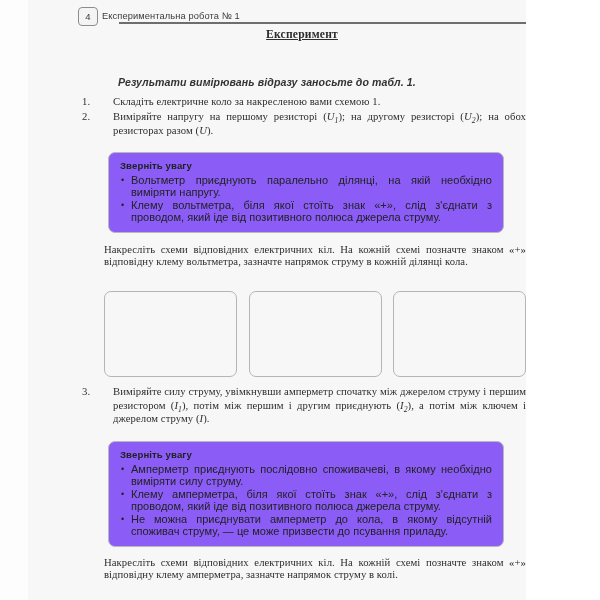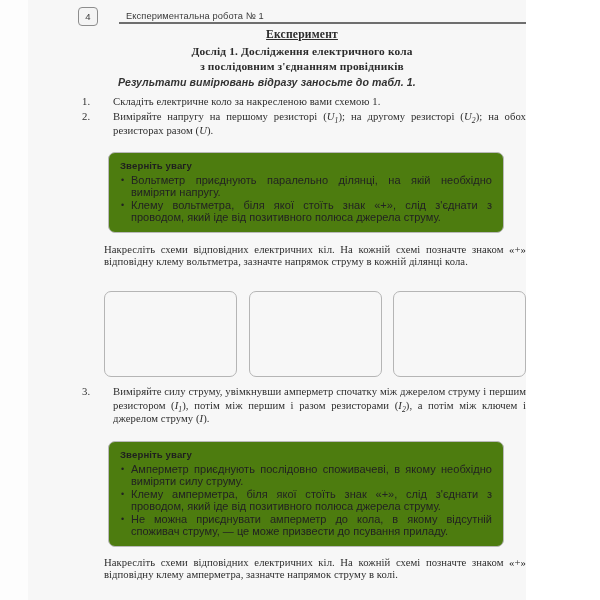--- a/index.html
+++ b/index.html
@@ -68,21 +68,21 @@
     display: flex;
     align-items: center;
     justify-content: center;
     font-family: "Liberation Sans", sans-serif;
     font-size: 9.5px;
     color: #3b3b3b;
     flex: 0 0 auto;
   }
 
   .header-title {
-    margin-left: 28px;
+    margin-left: 4px;
     font-family: "Liberation Sans", sans-serif;
     font-size: 9.3px;
     color: #3a3a3a;
     letter-spacing: 0.1px;
     white-space: nowrap;
   }
 
   .header-rule {
     position: absolute;
     left: 41px;
@@ -173,21 +173,21 @@
     font-size: 72%;
     line-height: 0;
   }
 
   
   .note-box {
     position: absolute;
     box-sizing: border-box;
     border: 1px solid #b9b9b9;
     border-radius: 7px;
-    background: #4d7c0f;
+    background: #8b5cf6;
     padding: 7px 11px 8px 11px;
   }
 
   #note1 { left: 30px; top: 152px; width: 396px; }
   #note2 { left: 30px; top: 441px; width: 396px; }
 
   .note-title {
     font-family: "Liberation Sans", sans-serif;
     font-weight: bold;
     font-size: 9.6px;
@@ -268,24 +268,20 @@
   <div class="content">
 
     <div class="header">
       <div class="folio">4</div>
       <div class="header-title">Експериментальна робота № 1</div>
     </div>
     <div class="header-rule"></div>
 
     <div class="h-exp">Експеримент</div>
 
-    <div class="h-dosl">
-      <span class="ln1">Дослід 1. Дослідження електричного кола</span>
-      <span class="ln2">з послідовним з'єднанням провідників</span>
-    </div>
 
     <div class="italic-note">Результати вимірювань відразу заносьте до табл. 1.</div>
 
     <div class="item" id="item1">
       <span class="num">1.</span>
       <span class="body">Складіть електричне коло за накресленою вами схемою 1.</span>
     </div>
 
     <div class="item" id="item2">
       <span class="num">2.</span>
@@ -303,21 +299,21 @@
     <div class="para" id="para1">Накресліть схеми відповідних електричних кіл. На кожній схемі позначте знаком «+» відповідну клему вольтметра, зазначте напрямок струму в кожній ділянці кола.</div>
 
     <div class="draw-row">
       <div class="draw-box"></div>
       <div class="draw-box"></div>
       <div class="draw-box"></div>
     </div>
 
     <div class="item" id="item3">
       <span class="num">3.</span>
-      <span class="body"><span>Виміряйте силу струму, увімкнувши амперметр спочатку між джерелом струму і першим резистором (</span><var><span>I</span><sub>1</sub></var><span>), потім між першим і разом резисторами (</span><var><span>I</span><sub>2</sub></var><span>), а потім між ключем і джерелом струму (</span><var>I</var><span>).</span></span>
+      <span class="body"><span>Виміряйте силу струму, увімкнувши амперметр спочатку між джерелом струму і першим резистором (</span><var><span>I</span><sub>1</sub></var><span>), потім між першим і другим приєднують (</span><var><span>I</span><sub>2</sub></var><span>), а потім між ключем і джерелом струму (</span><var>I</var><span>).</span></span>
     </div>
 
     <div class="note-box" id="note2">
       <div class="note-title">Зверніть увагу</div>
       <ul class="note-list">
         <li>Амперметр приєднують послідовно споживачеві, в якому необхідно виміряти силу струму.</li>
         <li>Клему амперметра, біля якої стоїть знак «+», слід з'єднати з проводом, який іде від позитивного полюса джерела струму.</li>
         <li>Не можна приєднувати амперметр до кола, в якому відсутній споживач струму, — це може призвести до псування приладу.</li>
       </ul>
     </div>

